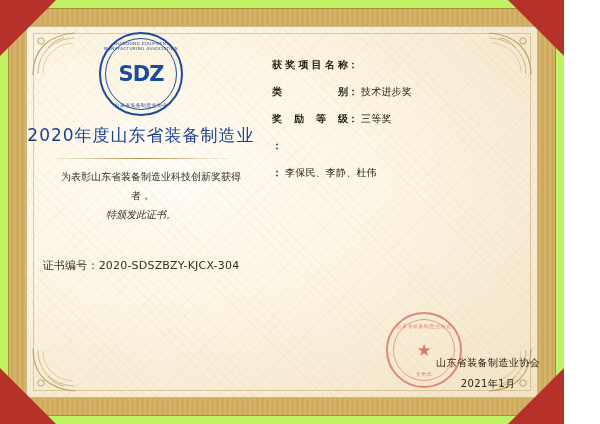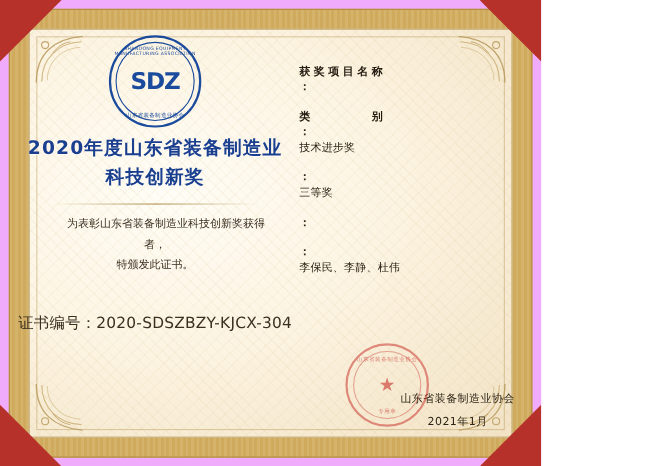--- a/index.html
+++ b/index.html
@@ -10,23 +10,23 @@
   body {
     width: 600px;
     height: 424px;
     font-family: "DejaVu Sans", "Liberation Sans", sans-serif;
     overflow: hidden;
   }
 
   
   .certificate {
     position: relative;
-    width: 492px;
+    width: 564px;
     height: 424px;
-    background: #f0abfc;
+    background: #bef264;
     box-sizing: border-box;
     overflow: hidden;
   }
 
   
   .corner {
     position: absolute;
     width: 0;
     height: 0;
     z-index: 6;
@@ -173,63 +173,62 @@
     color: #1b4b9c;
     letter-spacing: .3px;
   }
   .emblem .arc-top { top: 9px; }
   .emblem .arc-bot { bottom: 8px; font-size: 5px; }
 
   .title-zh {
     font-family: "DejaVu Sans", "Liberation Sans", sans-serif;
     color: #1b3f8f;
     font-size: 17px;
-    font-weight: bold;
+    font-weight: normal;
     letter-spacing: 1px;
     line-height: 1.55;
     text-align: center;
     text-shadow: 0 1px 0 rgba(255,255,255,.7);
   }
   .title-divider {
     width: 190px;
     height: 1px;
     background: linear-gradient(90deg, rgba(180,150,90,0), #b09152, rgba(180,150,90,0));
     margin: 10px 0 8px 0;
   }
   .body-text {
     font-size: 10px;
     color: #3a2f20;
     line-height: 1.9;
     text-align: center;
     width: 206px;
     text-indent: 20px;
   }
-  .body-text .line2 { text-indent: 0; display: block; }
+  .body-text .line2 { text-indent: 0; display: block; font-style: italic; }
 
   .cert-no {
     margin-top: 34px;
-    font-size: 14px;
+    font-size: 11px;
     color: #3a2f20;
     letter-spacing: .2px;
   }
 
   
   .right-col {
     flex: 1;
     position: relative;
     padding-top: 34px;
     padding-left: 6px;
   }
   .field {
     display: flex;
     align-items: flex-start;
     margin-bottom: 13px;
     font-size: 10px;
     color: #2d2415;
-    flex-direction: column;
   }
   .field .label {
     width: 76px;
     text-align: justify;
     text-align-last: justify;
     font-weight: bold;
     color: #241c10;
     flex: 0 0 auto;
     white-space: nowrap;
   }
@@ -344,21 +343,20 @@
       <div class="emblem">
         <div class="ring"></div>
         <div class="ring2"></div>
         <div class="arc-top">SHANDONG EQUIPMENT MANUFACTURING ASSOCIATION</div>
         <div class="mark">SDZ</div>
         <div class="arc-bot">山东省装备制造业协会</div>
       </div>
 
       <div class="title-zh">
         <div>2020年度山东省装备制造业</div>
-        <div>科技创新奖</div>
       </div>
 
       <div class="title-divider"></div>
 
       <div class="body-text">
         <span>为表彰山东省装备制造业科技创新奖获得者，</span>
         <span class="line2">特颁发此证书。</span>
       </div>
 
       <div class="cert-no">
@@ -373,20 +371,21 @@
         <span class="colon">：</span>
       </div>
 
       <div class="field">
         <span class="label">类别</span>
         <span class="colon">：</span>
         <span class="value">技术进步奖</span>
       </div>
 
       <div class="field">
+        <span class="label">奖励等级</span>
         <span class="colon">：</span>
         <span class="value">三等奖</span>
       </div>
 
       <div class="field">
         <span class="colon">：</span>
       </div>
 
       <div class="field">
         <span class="colon">：</span>

